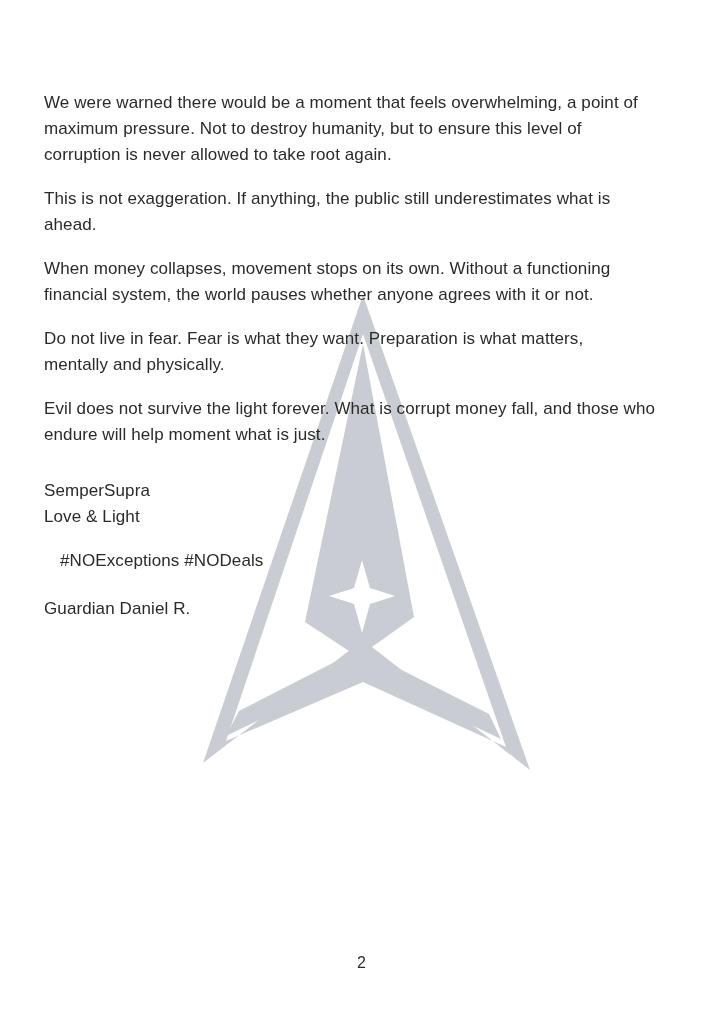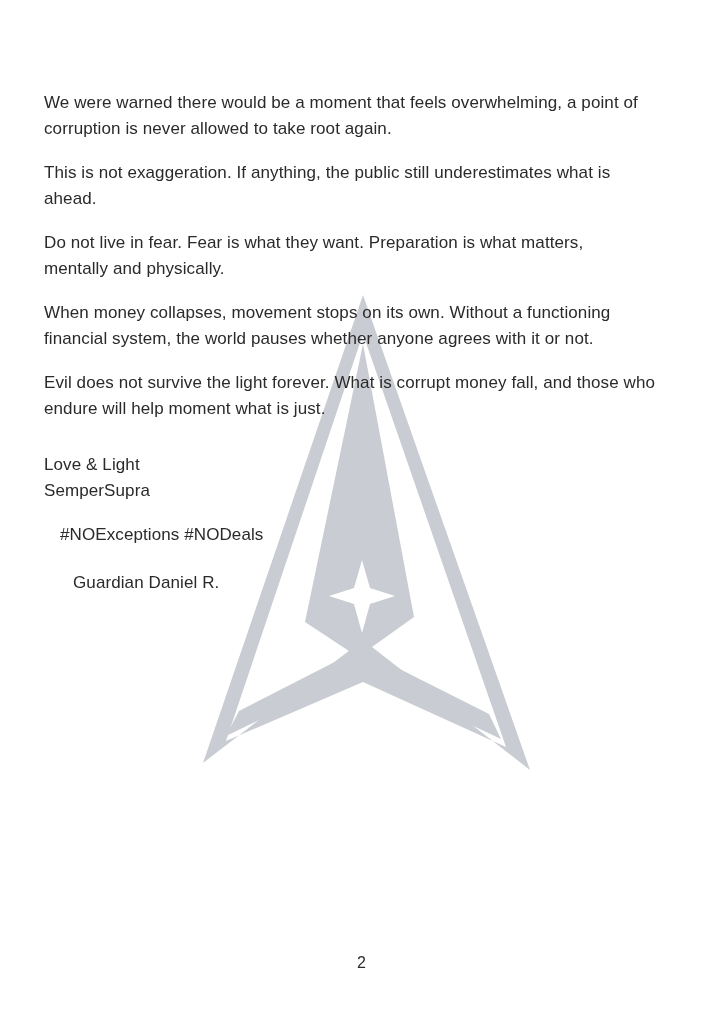--- a/index.html
+++ b/index.html
@@ -48,21 +48,20 @@
   }
   .sig-block {
     margin-top: 30px;
   }
   .hashtags-block {
     margin-top: 18px;
     margin-left: 16px;
   }
   .signoff-block {
     margin-top: 22px;
-    margin-left: 29px;
   }
   .page-number {
     position: absolute;
     top: 952px;
     left: 0;
     width: 723px;
     text-align: center;
     font-size: 16px;
     line-height: 22px;
     z-index: 1;
@@ -84,46 +83,47 @@
 
     <path fill="#c9ccd2" d="M354,646 L489,714 L501,739 L365,675 Z"></path>
 
     <path fill="#ffffff" d="M362,560 L370,588 L395,596 L370,604 L362,633 L354,604 L329,596 L354,588 Z"></path>
   </svg>
 
   <div class="content">
 
     <div class="para">
       <div class="line">We were warned there would be a moment that feels overwhelming, a point of</div>
+      <div class="line">maximum pressure. Not to destroy humanity, but to ensure this level of</div>
       <div class="line">corruption is never allowed to take root again.</div>
     </div>
 
     <div class="para">
       <div class="line">This is not exaggeration. If anything, the public still underestimates what is</div>
       <div class="line">ahead.</div>
     </div>
 
     <div class="para">
-      <div class="line">Do not live in fear. Fear is what they want. Preparation is what matters,</div>
-      <div class="line">mentally and physically.</div>
+      <div class="line">When money collapses, movement stops on its own. Without a functioning</div>
+      <div class="line">financial system, the world pauses whether anyone agrees with it or not.</div>
     </div>
 
     <div class="para">
-      <div class="line">When money collapses, movement stops on its own. Without a functioning</div>
-      <div class="line">financial system, the world pauses whether anyone agrees with it or not.</div>
+      <div class="line">Do not live in fear. Fear is what they want. Preparation is what matters,</div>
+      <div class="line">mentally and physically.</div>
     </div>
 
     <div class="para">
       <div class="line">Evil does not survive the light forever. What is corrupt money fall, and those who</div>
       <div class="line">endure will help moment what is just.</div>
     </div>
 
     <div class="sig-block">
+      <div class="line">SemperSupra</div>
       <div class="line">Love &amp; Light</div>
-      <div class="line">SemperSupra</div>
     </div>
 
     <div class="hashtags-block">
       <div class="line">#NOExceptions #NODeals</div>
     </div>
 
     <div class="signoff-block">
       <div class="line">Guardian Daniel R.</div>
     </div>
 

